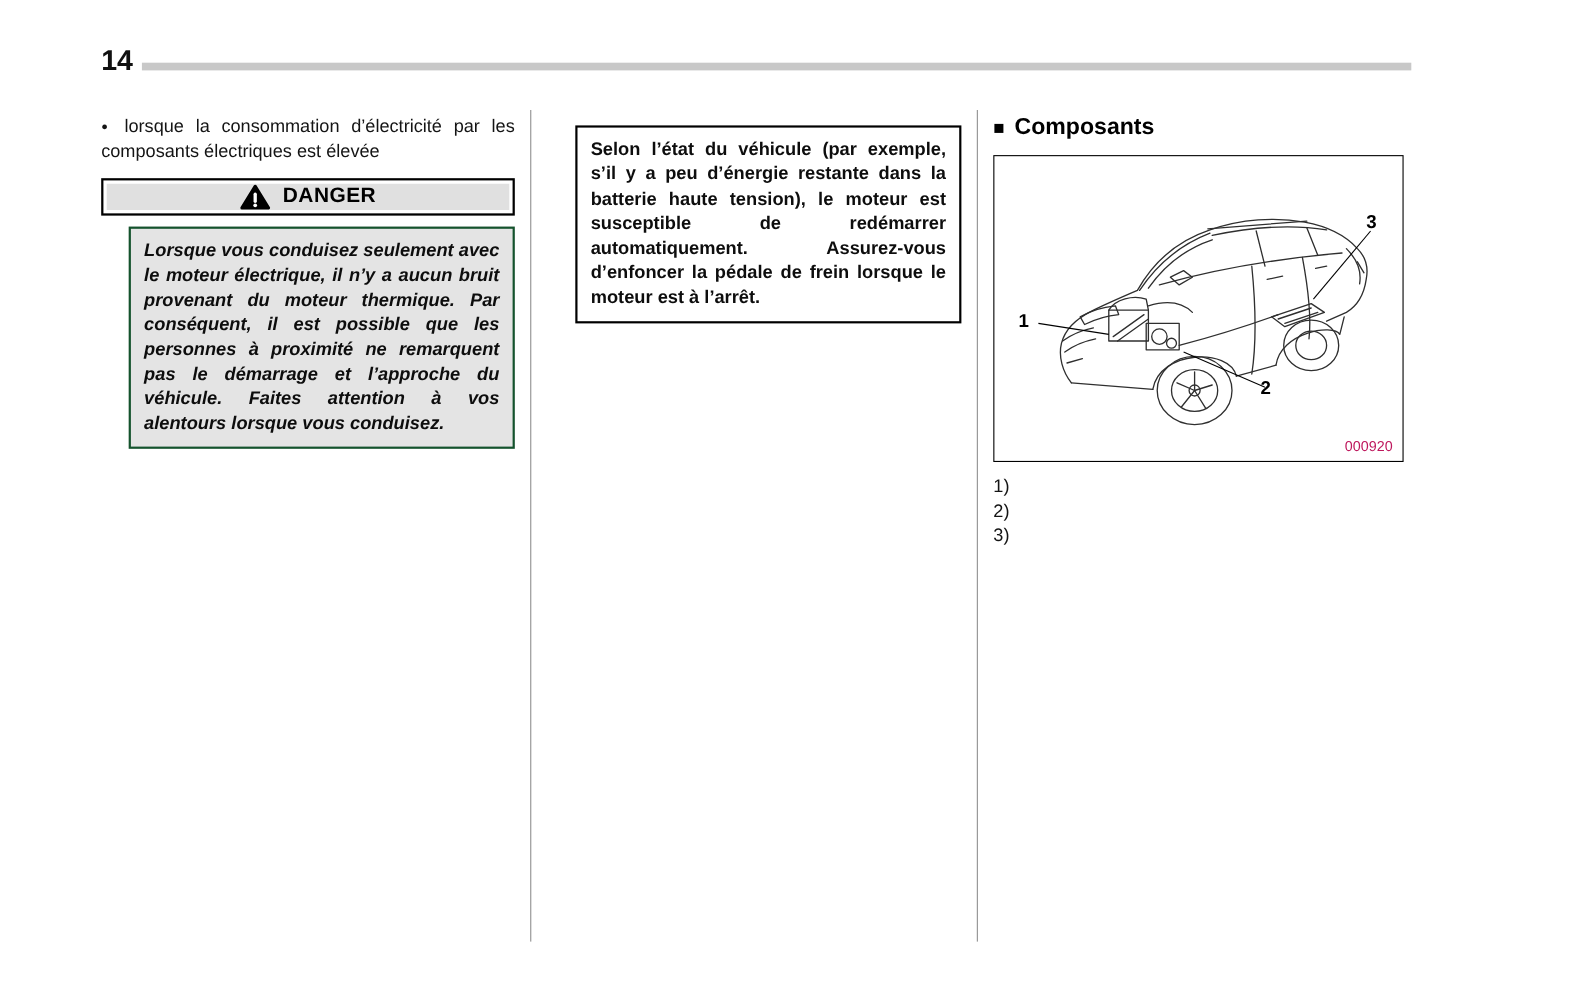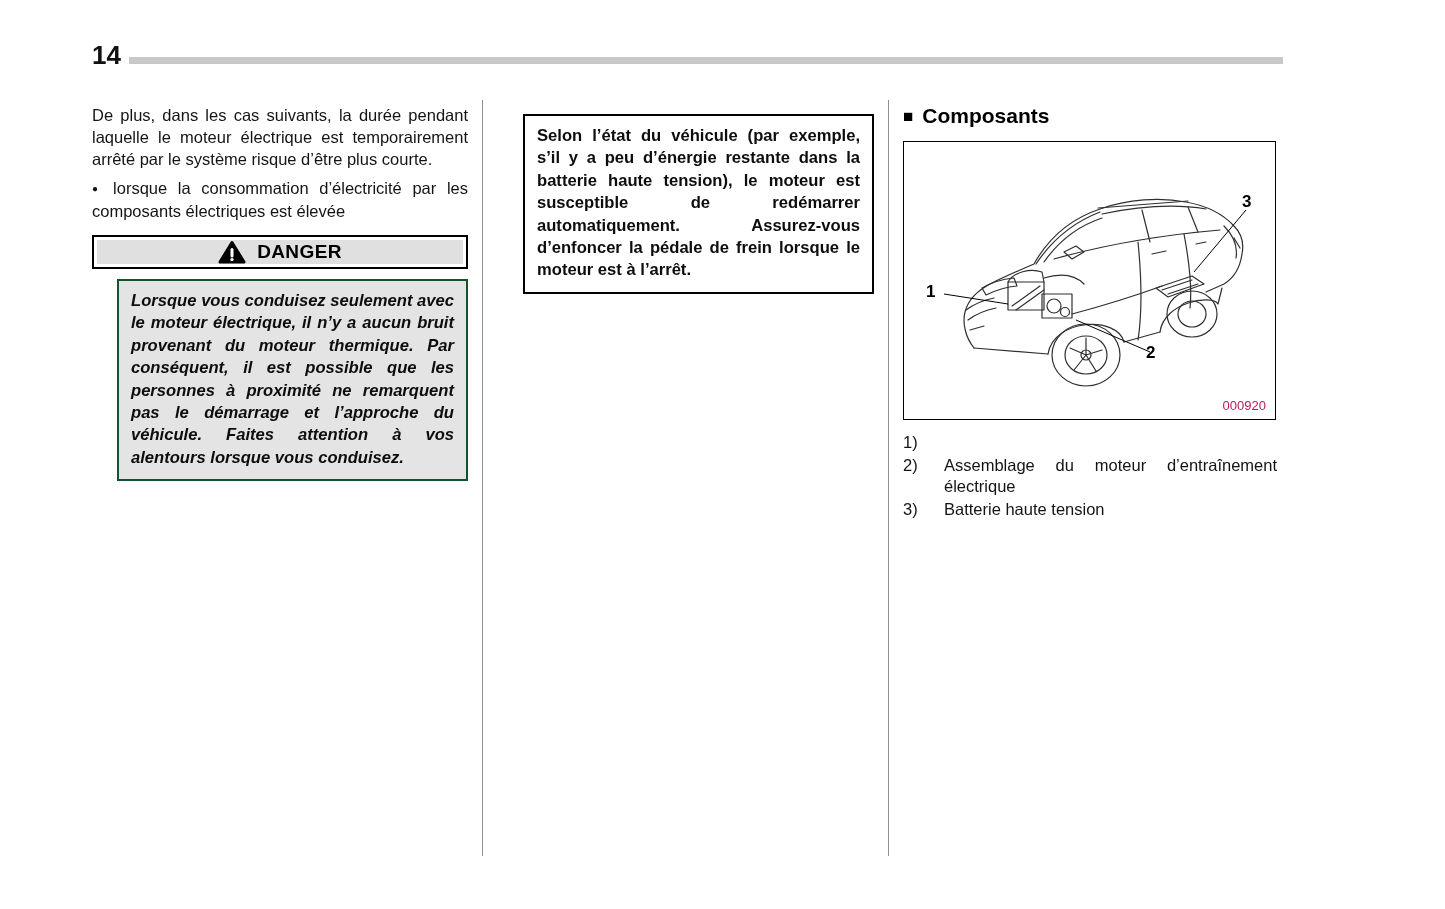--- a/index.html
+++ b/index.html
@@ -56,21 +56,20 @@
 
 <div class="page">
 
   <span class="page-num">14</span>
   <div class="header-rule"></div>
 
   <div class="vrule v1"></div>
   <div class="vrule v2"></div>
 
   <div class="col col-left">
-    <p class="body-text">De plus, dans les cas suivants, la durée pendant laquelle le moteur électrique est temporairement arrêté par le système risque d’être plus courte.</p>
 
     <p class="body-text bullet">
       <span class="dot">●</span><span>lorsque la consommation d’électricité par les composants électriques est élevée</span>
     </p>
 
     <div class="warn-box danger">
       <div class="warn-header gray">
         <svg class="warn-icon" width="28" height="25" viewBox="0 0 28 25">
           <polygon points="14,2.5 26,22 2,22" fill="#000" stroke="#000" stroke-width="3" stroke-linejoin="round"></polygon>
           <line x1="14" y1="9.5" x2="14" y2="16" stroke="#fff" stroke-width="3" stroke-linecap="round"></line>
@@ -161,22 +160,20 @@
       <span class="callout c3">3</span>
       <span class="figure-code">000920</span>
     </div>
 
     <div class="comp-list">
       <div class="comp-item">
         <span class="comp-num">1)</span>
       </div>
       <div class="comp-item">
         <span class="comp-num">2)</span>
-        <span class="comp-label">Assemblage du moteur d’entraînement électrique</span>
       </div>
       <div class="comp-item">
         <span class="comp-num">3)</span>
-        <span class="comp-label">Batterie haute tension</span>
       </div>
     </div>
   </div>
 
 </div>
 
 </body></html>

